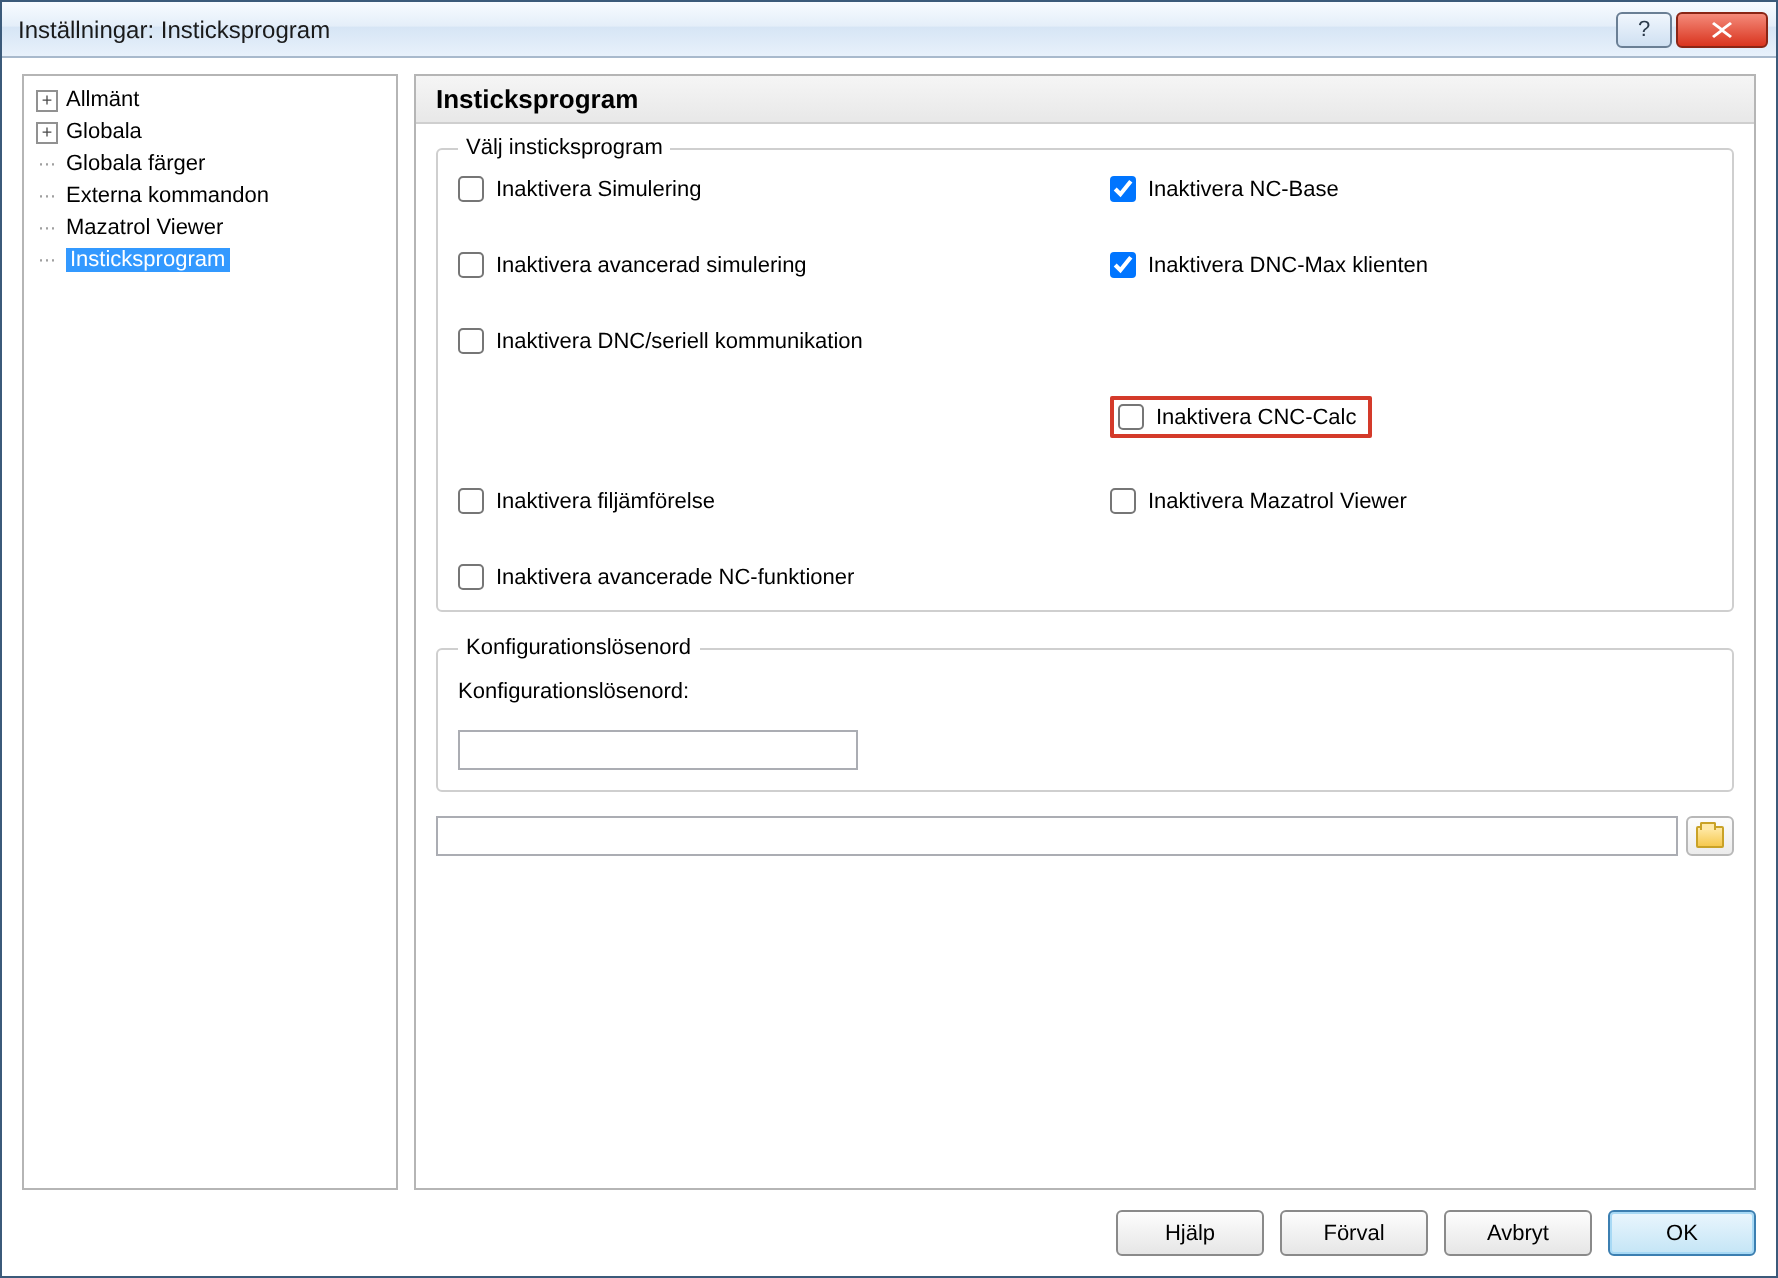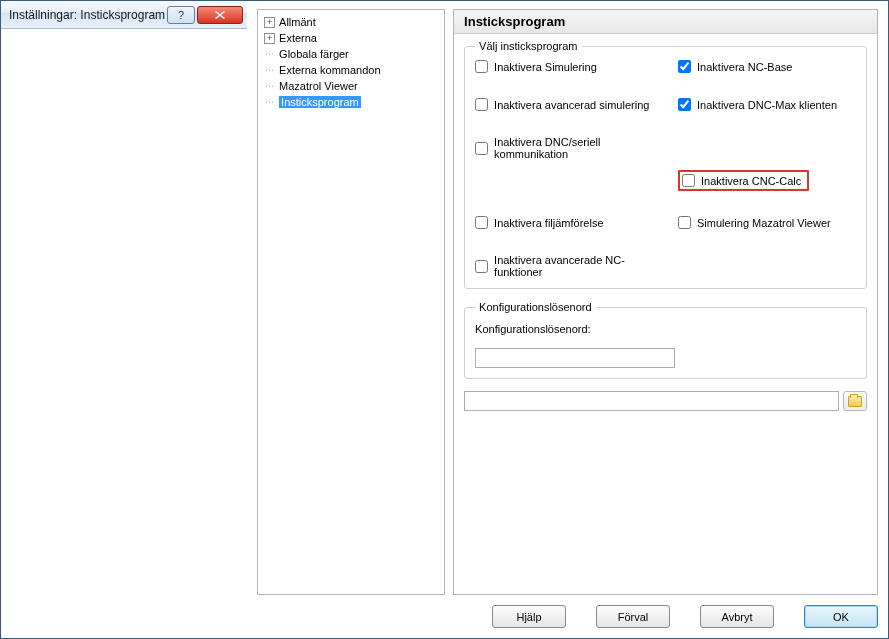--- a/index.html
+++ b/index.html
@@ -11,21 +11,21 @@
     width: 889px;
     height: 639px;
     overflow: hidden;
   }
   .window {
     width: 889px;
     height: 639px;
     border: 1px solid #3b5a7a;
     background: #fff;
     display: flex;
-    flex-direction: row;
+    flex-direction: column;
   }
   .titlebar {
     height: 28px;
     background: linear-gradient(to bottom, #f7fbff 0%, #e4eef9 45%, #d6e5f5 46%, #e8f1fb 100%);
     border-bottom: 1px solid #a8b9cc;
     display: flex;
     align-items: center;
     padding: 0 4px 0 8px;
     color: #1a1a1a;
   }
@@ -167,21 +167,20 @@
     display:flex;justify-content:flex-end;gap:8px;
     padding-top:10px;
   }
   button.dlg {
     min-width:74px;height:23px;
     border:1px solid #8a8a8a;
     border-radius:3px;
     background:linear-gradient(#fdfdfd,#e6e6e6);
     font-size:11px;
     padding:4px 12px;
-    margin-left:22px;
   }
   button.dlg.default {
     border:1px solid #3c7fb1;
     background:linear-gradient(#eaf6fd,#c4e5f6);
     box-shadow:0 0 0 1px #a7d9f5 inset;
   }
 </style>
 </head>
 <body>
 
@@ -202,21 +201,21 @@
   <div class="client">
     <div class="body-row">
 
       <div class="tree" id="tree">
           <div class="tree-item">
             <span class="twisty">+</span>
             <span class="label">Allmänt</span>
           </div>
           <div class="tree-item">
             <span class="twisty">+</span>
-            <span class="label">Externa</span>
+            <span class="label">Globala</span>
           </div>
           <div class="tree-item">
             <span class="dots">⋯</span>
             <span class="label">Globala färger</span>
           </div>
           <div class="tree-item">
             <span class="dots">⋯</span>
             <span class="label">Externa kommandon</span>
           </div>
           <div class="tree-item">
@@ -276,21 +275,21 @@
                 </div>
                 <div>
                   <label class="chk">
                     <input type="checkbox" style="">
                     <span>Inaktivera filjämförelse</span>
                   </label>
                 </div>
                 <div>
                   <label class="chk">
                     <input type="checkbox" style="">
-                    <span>Simulering Mazatrol Viewer</span>
+                    <span>Inaktivera Mazatrol Viewer</span>
                   </label>
                 </div>
                 <div>
                   <label class="chk">
                     <input type="checkbox" style="">
                     <span>Inaktivera avancerade NC-funktioner</span>
                   </label>
                 </div>
               </div>
           </fieldset>

